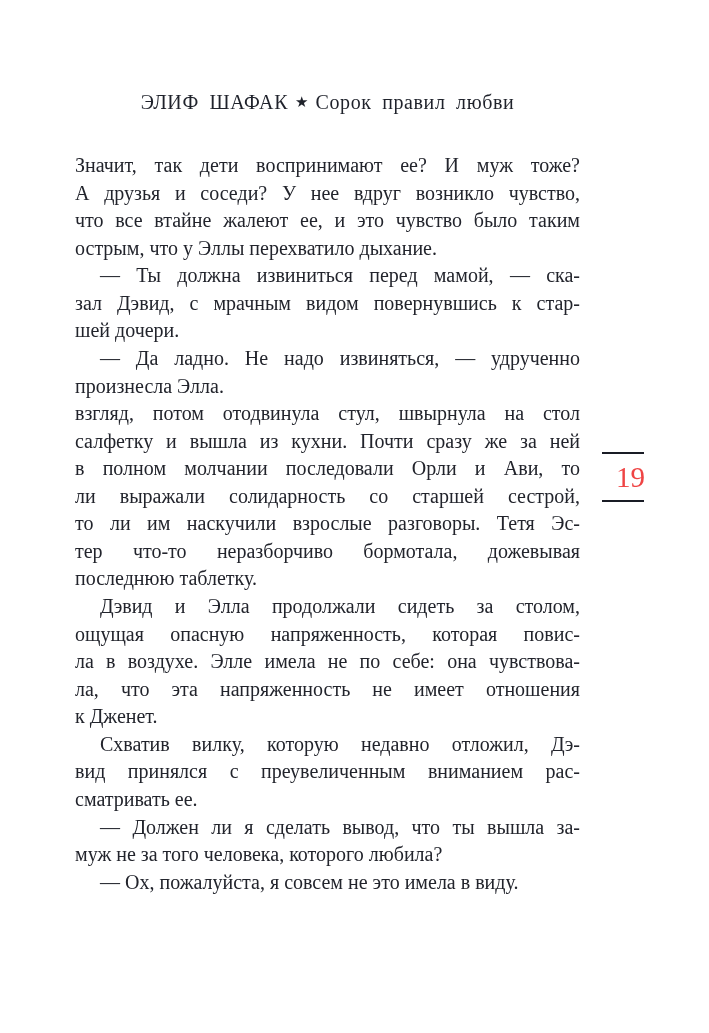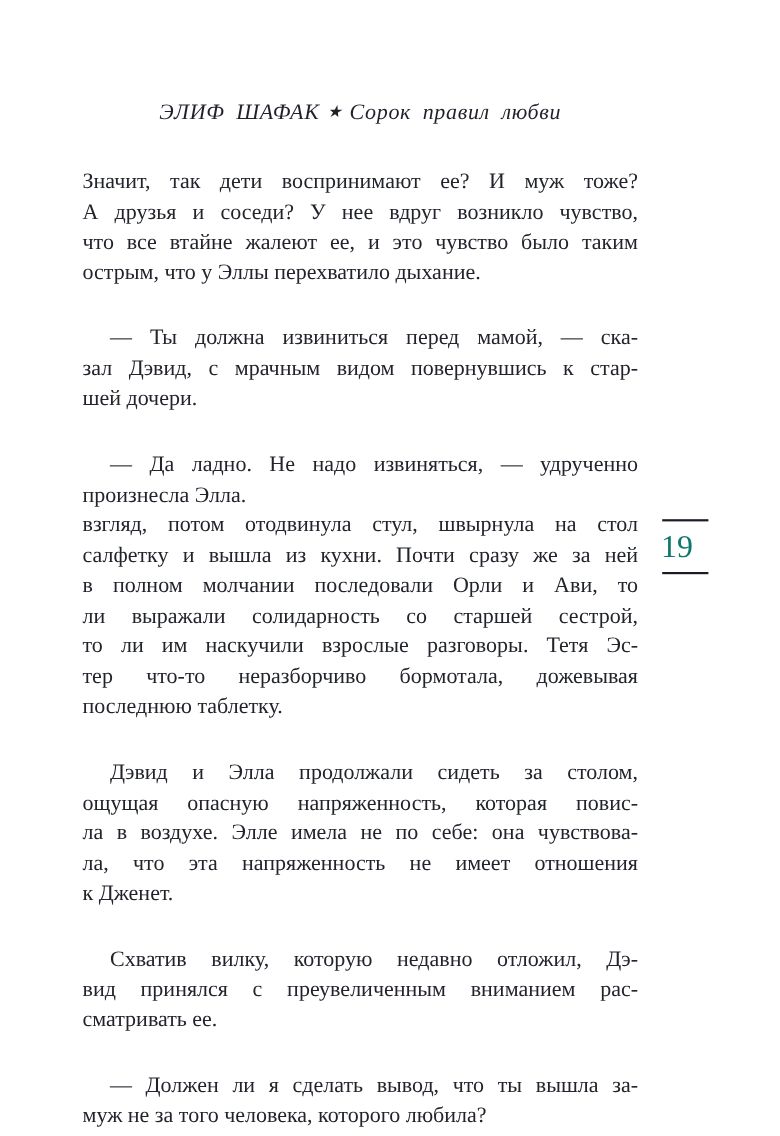--- a/index.html
+++ b/index.html
@@ -17,21 +17,20 @@
   }
   .running-head {
     position: absolute;
     left: 75px; top: 91px; width: 505px;
     text-align: center;
     font-size: 20px;
     letter-spacing: 0.6px;
     word-spacing: 5px;
     white-space: nowrap;
     color: #1f222b;
-    font-style: italic;
   }
   .running-head .star {
     display: inline-block;
     font-size: 15px;
     padding: 0 7px;
     position: relative;
     top: -2px;
     letter-spacing: 0;
   }
   .body-text {
@@ -43,26 +42,26 @@
   .bline {
     text-align: justify;
     text-align-last: justify;
     -moz-text-align-last: justify;
     white-space: nowrap; 
   }
   .bline.end {
     text-align-last: left;
     -moz-text-align-last: left;
   }
-  .bline.ind { text-indent: 25px; margin-top: 32px; }
+  .bline.ind { text-indent: 25px; }
   .pagenum {
     position: absolute;
-    left: 601px; top: 472px; width: 44px;
-    text-align: left;
-    color: #0f766e;
+    left: 601px; top: 452px; width: 44px;
+    text-align: right;
+    color: #ef4444;
   }
   .rule {
     height: 0;
     border-top: 2px solid #191c25;
     margin: 0 1px;
   }
   .num {
     font-size: 29px;
     line-height: 46px;
   }

